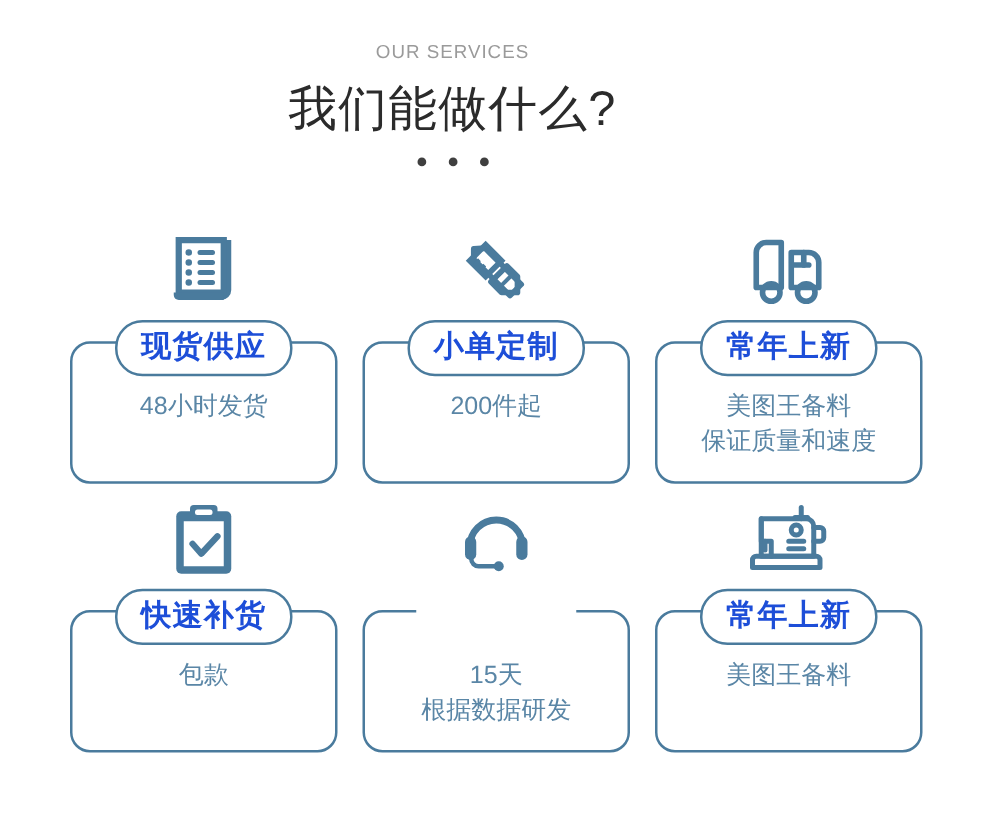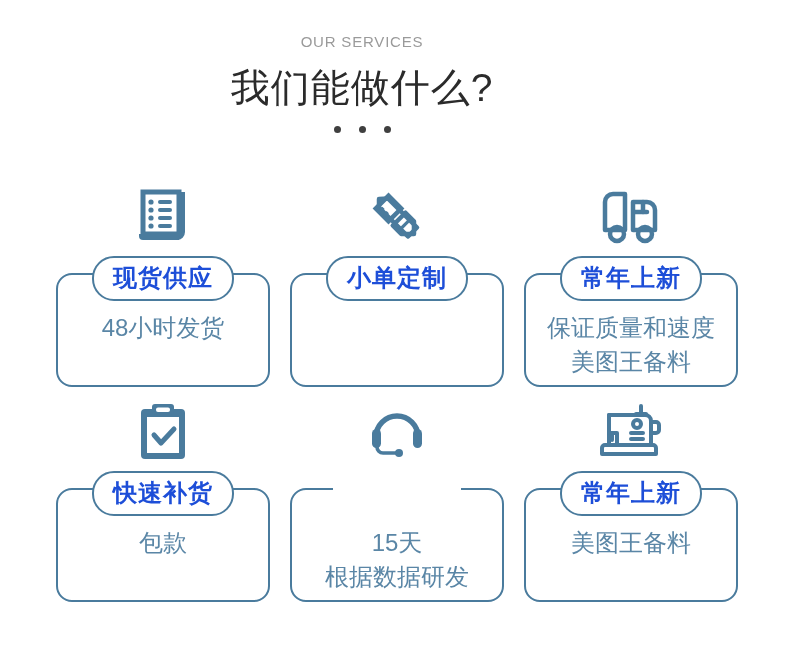--- a/index.html
+++ b/index.html
@@ -120,21 +120,21 @@
     z-index: 3;
   }
 
   .card-body {
     position: absolute;
     top: 36px;
     left: 8px;
     right: 8px;
     text-align: center;
     color: #5a86a6;
-    font-size: 24px;
+    font-size: 20px;
     line-height: 1.42;
     font-weight: 400;
     z-index: 2;
   }
   .card-body .line {
     display: block;
     white-space: nowrap;
   }
 </style>
 </head>
@@ -189,42 +189,45 @@
           <g transform="rotate(-45 31 31)">
             <path d="M22 10 h18 v18 h-18 z" fill="none" stroke="#4a7b9d" stroke-width="4.5"></path>
             <path d="M22 15 h6 M22 21 h6" stroke="#4a7b9d" stroke-width="3.2"></path>
             <path d="M22 34 h18 v12 l-9 9 l-9 -9 z" fill="none" stroke="#4a7b9d" stroke-width="4.5" stroke-linejoin="round"></path>
             <path d="M22 42 h18" stroke="#4a7b9d" stroke-width="3.2"></path>
           </g>
         </svg>
       </div>
       <div class="card">
         <div class="card-notch" style="width: 128px;"></div>
+        <div class="card-body">
+          <span class="line">200件起</span>
+        </div>
       </div>
       <div class="pill">小单定制</div>
     </div>
 
     <div class="cell">
       <div class="icon-wrap">
         <svg width="64" height="58" viewBox="0 0 64 58">
           <g fill="none" stroke="#4a7b9d" stroke-width="4.5" stroke-linejoin="round" stroke-linecap="round">
             <path d="M6 14 a8 8 0 0 1 8 -8 h12 v36 h-20 z"></path>
             <path d="M34 14 h14 a8 8 0 0 1 8 8 v20 h-22 z"></path>
             <path d="M36 24 h12"></path>
             <path d="M44 14 v10"></path>
             <circle cx="18" cy="46" r="7"></circle>
             <circle cx="46" cy="46" r="7"></circle>
           </g>
         </svg>
       </div>
       <div class="card">
         <div class="card-notch" style="width: 128px;"></div>
         <div class="card-body">
+          <span class="line">美图王备料</span>
           <span class="line">保证质量和速度</span>
-          <span class="line">美图王备料</span>
         </div>
       </div>
       <div class="pill">常年上新</div>
     </div>
 
     <div class="cell">
       <div class="icon-wrap">
         <svg width="56" height="62" viewBox="0 0 56 62">
           <rect x="6" y="8" width="44" height="50" rx="4" fill="#4a7b9d"></rect>
           <rect x="12" y="16" width="32" height="36" fill="#ffffff"></rect>

